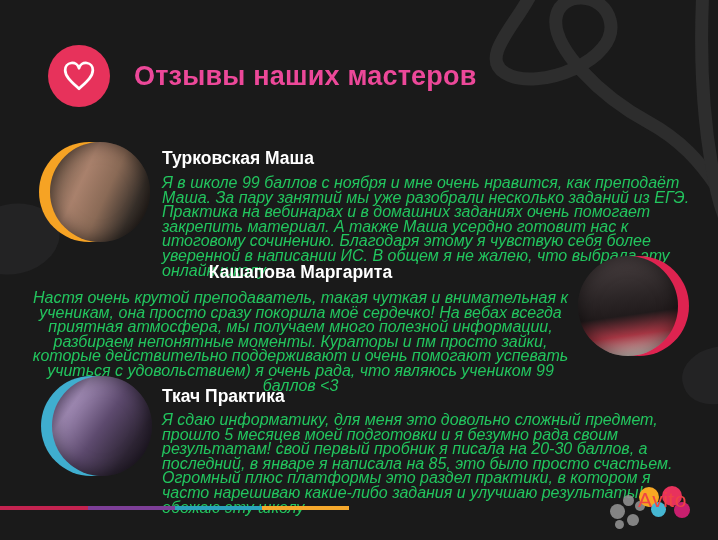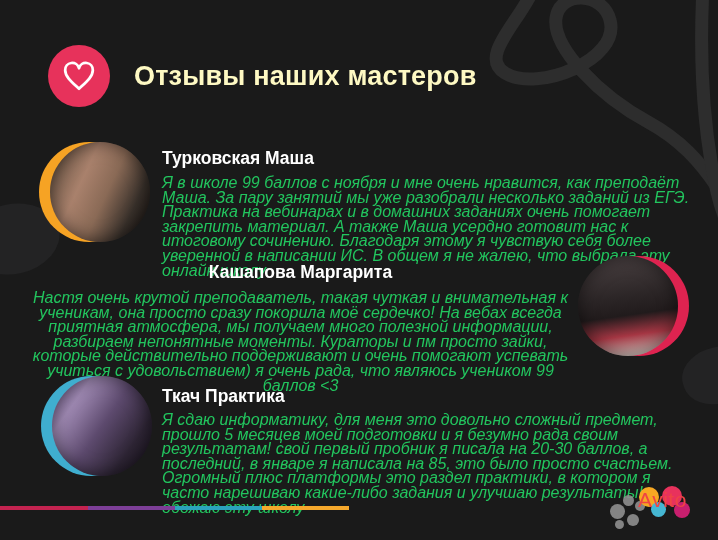--- a/index.html
+++ b/index.html
@@ -9,21 +9,21 @@
 
   
   svg.decor{position:absolute;left:0;top:0;pointer-events:none;}
   .blob{position:absolute;background:#232324;}
   .blob-left{left:-34px;top:204px;width:94px;height:70px;border-radius:50%;transform:rotate(-12deg);}
   .blob-right{left:682px;top:347px;width:74px;height:56px;border-radius:47% 53% 50% 50%;transform:rotate(-18deg);}
 
   
   .badge{position:absolute;left:48px;top:45px;width:62px;height:62px;border-radius:50%;
          display:flex;align-items:center;justify-content:center;}
-  .page-title{position:absolute;left:134px;top:61px;font-size:27px;font-weight:700;color:#fef9c3;letter-spacing:.2px;}
+  .page-title{position:absolute;left:134px;top:61px;font-size:27px;font-weight:700;color:#ec4899;letter-spacing:.2px;}
 
   
   .avatar{position:absolute;width:100px;height:100px;}
   .crescent{position:absolute;top:0;width:100%;height:100%;border-radius:50%;}
   .crescent.left{left:-11px;}
   .crescent.right{left:11px;}
   .photo{position:absolute;left:0;top:0;width:100%;height:100%;border-radius:50%;
          box-shadow:inset 0 0 18px rgba(0,0,0,.55);}
   .photo-1{background:linear-gradient(115deg,#6e5847 8%,#a9816c 34%,#8a6a56 55%,#39312b 78%,#171210 100%);}
   .photo-2{background:linear-gradient(172deg,#4a4142 4%,#2b2526 42%,#211b1c 58%,#a63744 76%,#d9d2ca 96%);}

